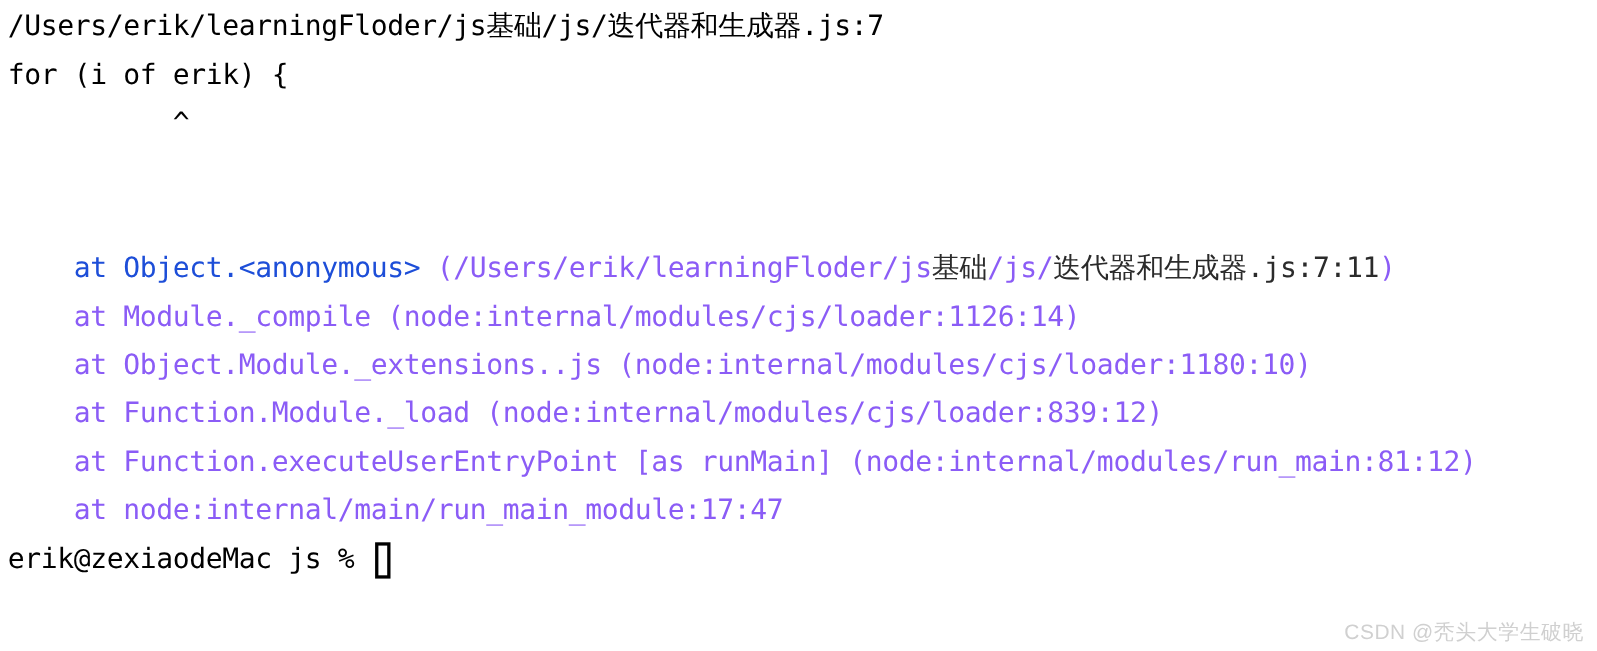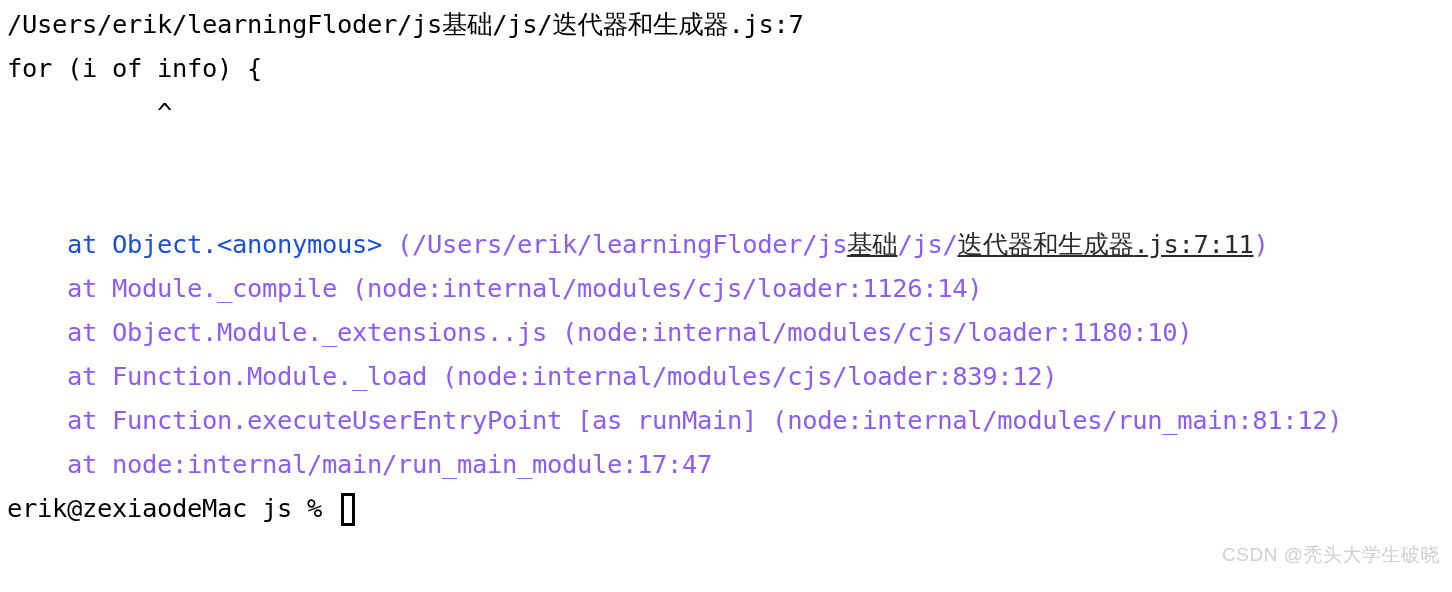--- a/index.html
+++ b/index.html
@@ -42,21 +42,20 @@
   .fn {
     color: #1d4ed8;
   }
 
   .dim {
     color: #8b5cf6;
   }
 
   .dim-strong {
     color: #2b2b2b;
-    text-decoration: underline;
   }
 
   .prompt-line {
     height: 44px;
     line-height: 44px;
     font-size: 25.5px;
     white-space: pre;
     letter-spacing: -0.35px;
     color: #000000;
     display: flex;
@@ -72,36 +71,36 @@
     background: transparent;
     margin-left: 4px;
     vertical-align: middle;
     position: relative;
     top: 1px;
   }
 
   .watermark {
     position: absolute;
     right: 12px;
-    bottom: 24px;
+    bottom: 4px;
     font-family: "Liberation Sans", sans-serif;
     font-size: 19px;
     color: #d0d0d0;
     letter-spacing: 0.5px;
     white-space: nowrap;
   }
 </style>
 </head>
 <body>
 
 <div id="terminal">
 
   <div class="line">/Users/erik/learningFloder/js基础/js/迭代器和生成器.js:7</div>
 
-  <div class="line">for (i of info) {</div>
+  <div class="line">for (i of erik) {</div>
 
   <div class="line">          ^</div>
 
   <div class="line blank"></div>
 
   <div class="line blank"></div>
 
 
   <div class="line"><span>    </span><span class="fn">at Object.&lt;anonymous&gt; </span><span class="dim">(/Users/erik/learningFloder/js</span><span class="dim-strong">基础</span><span class="dim">/js/</span><span class="dim-strong">迭代器和生成器</span><span class="dim-strong">.js:7:11</span><span class="dim">)</span></div>
 

